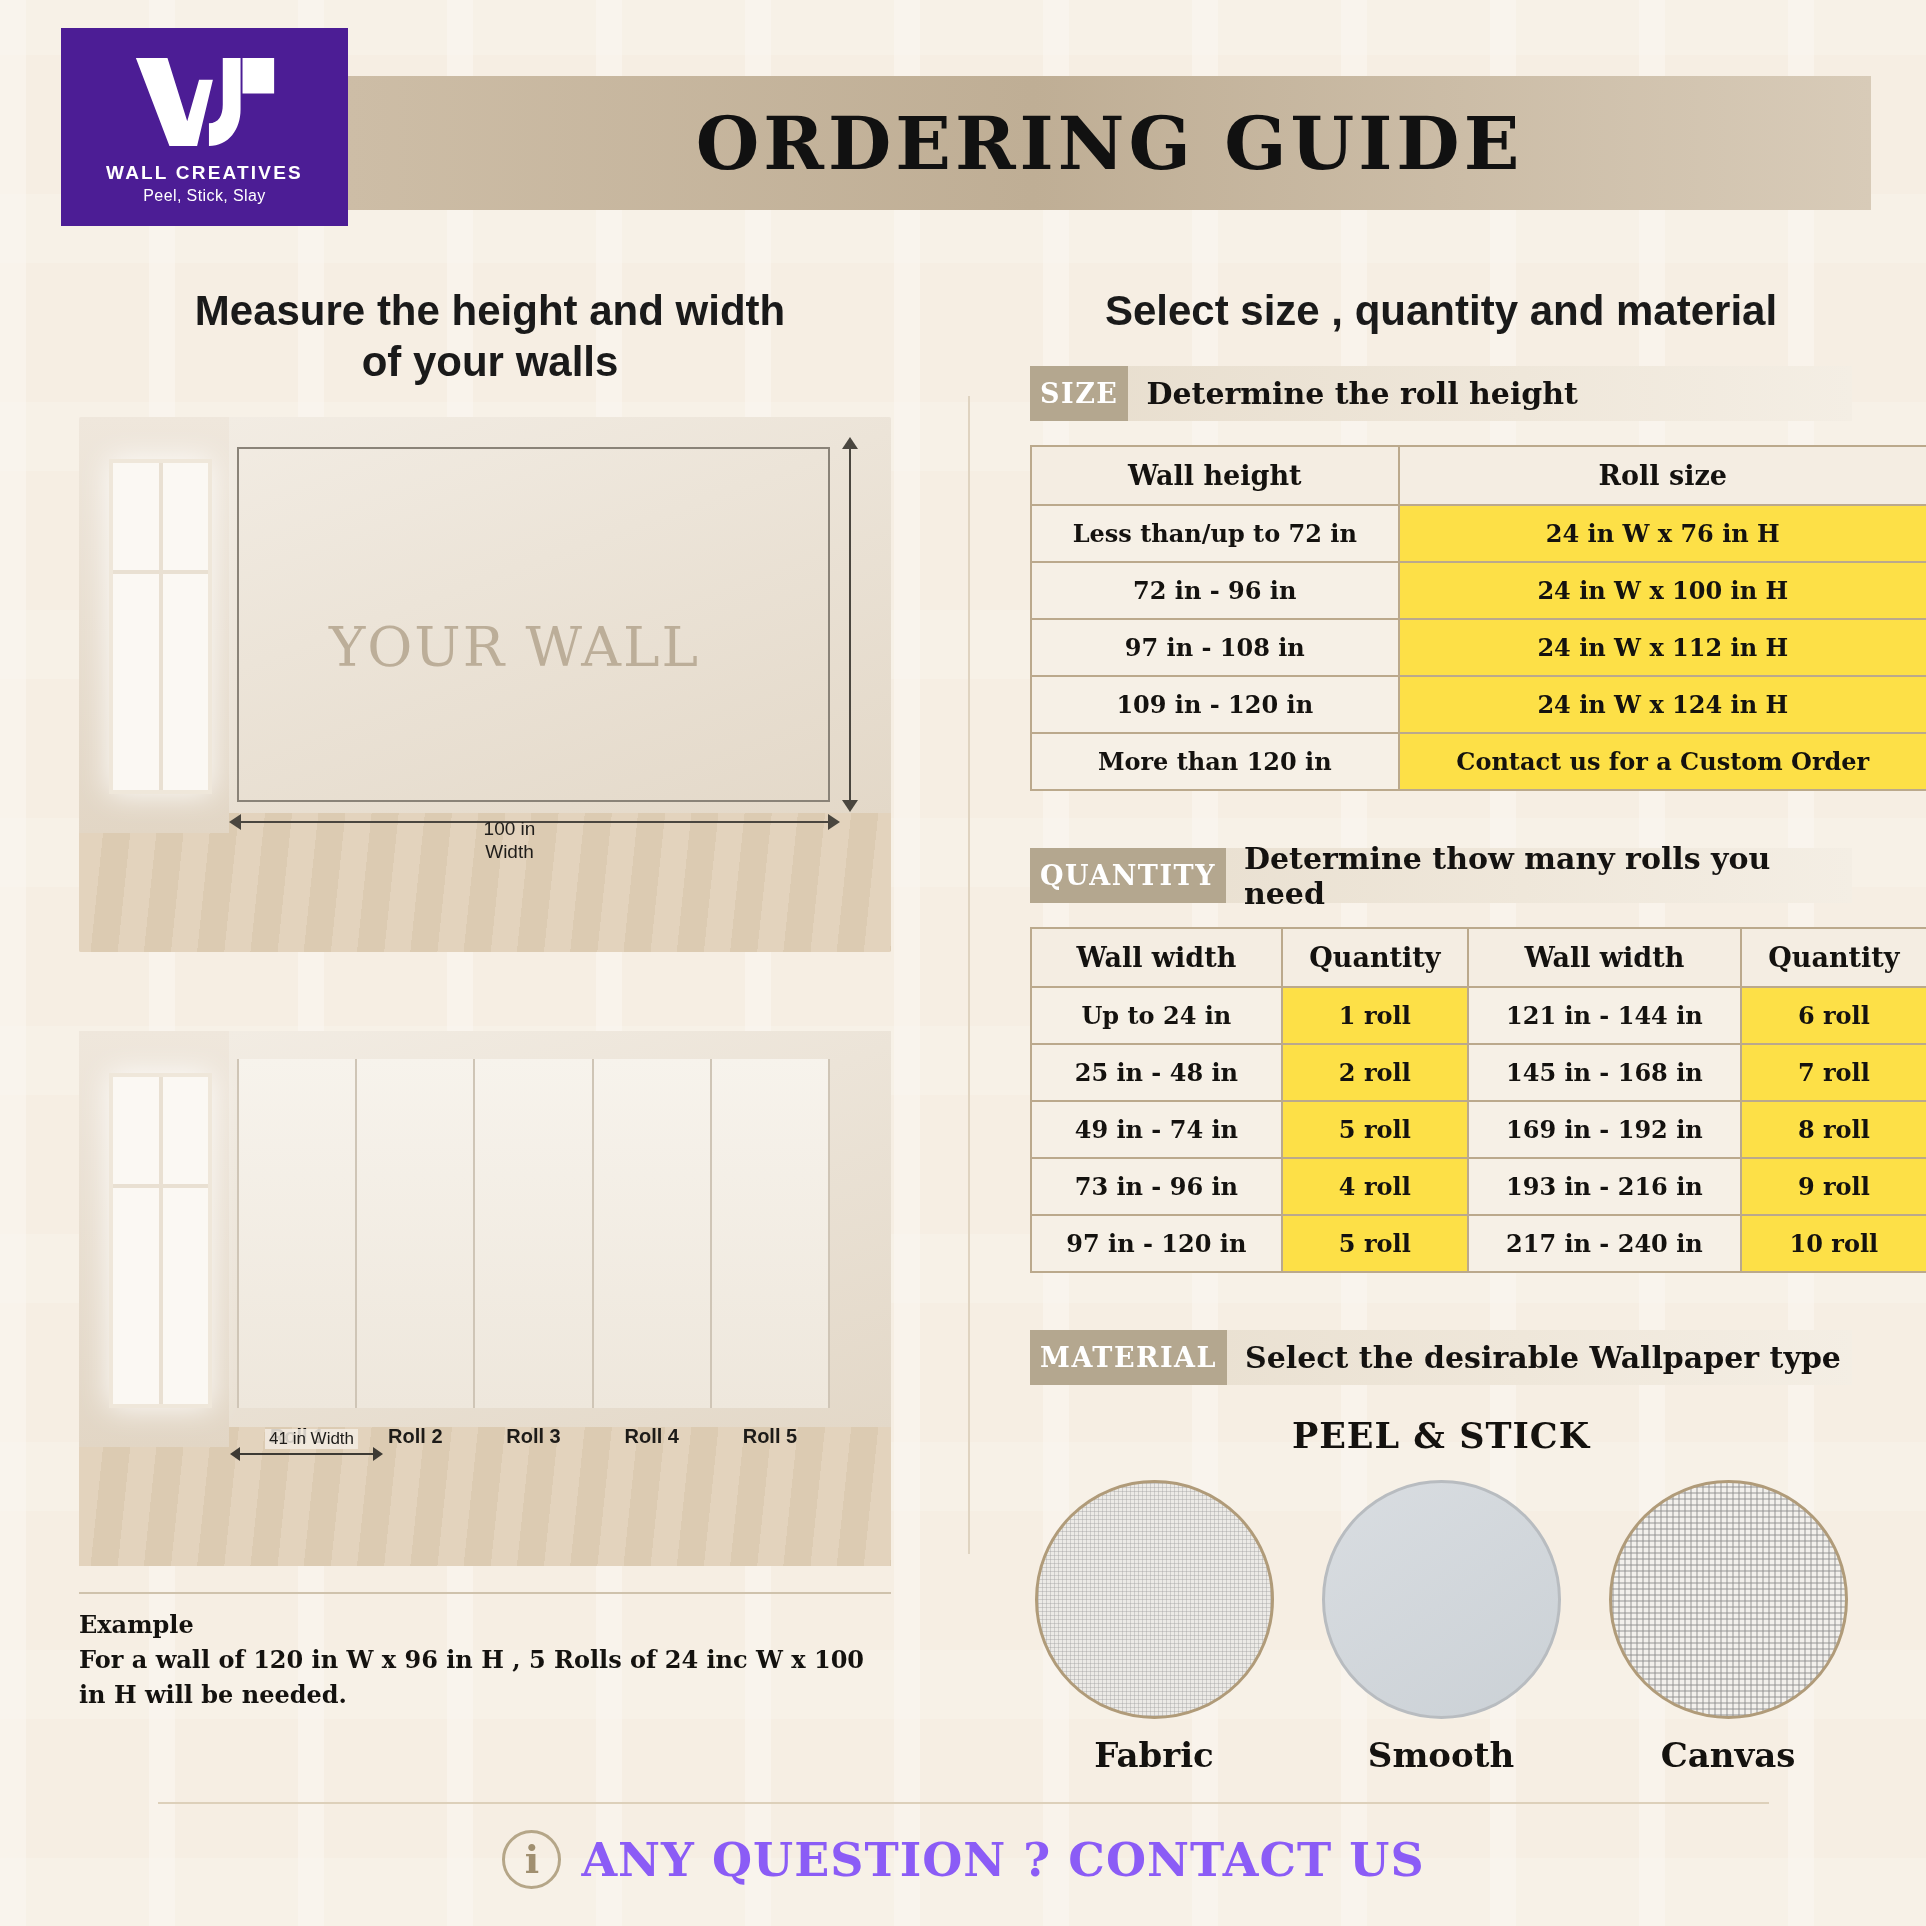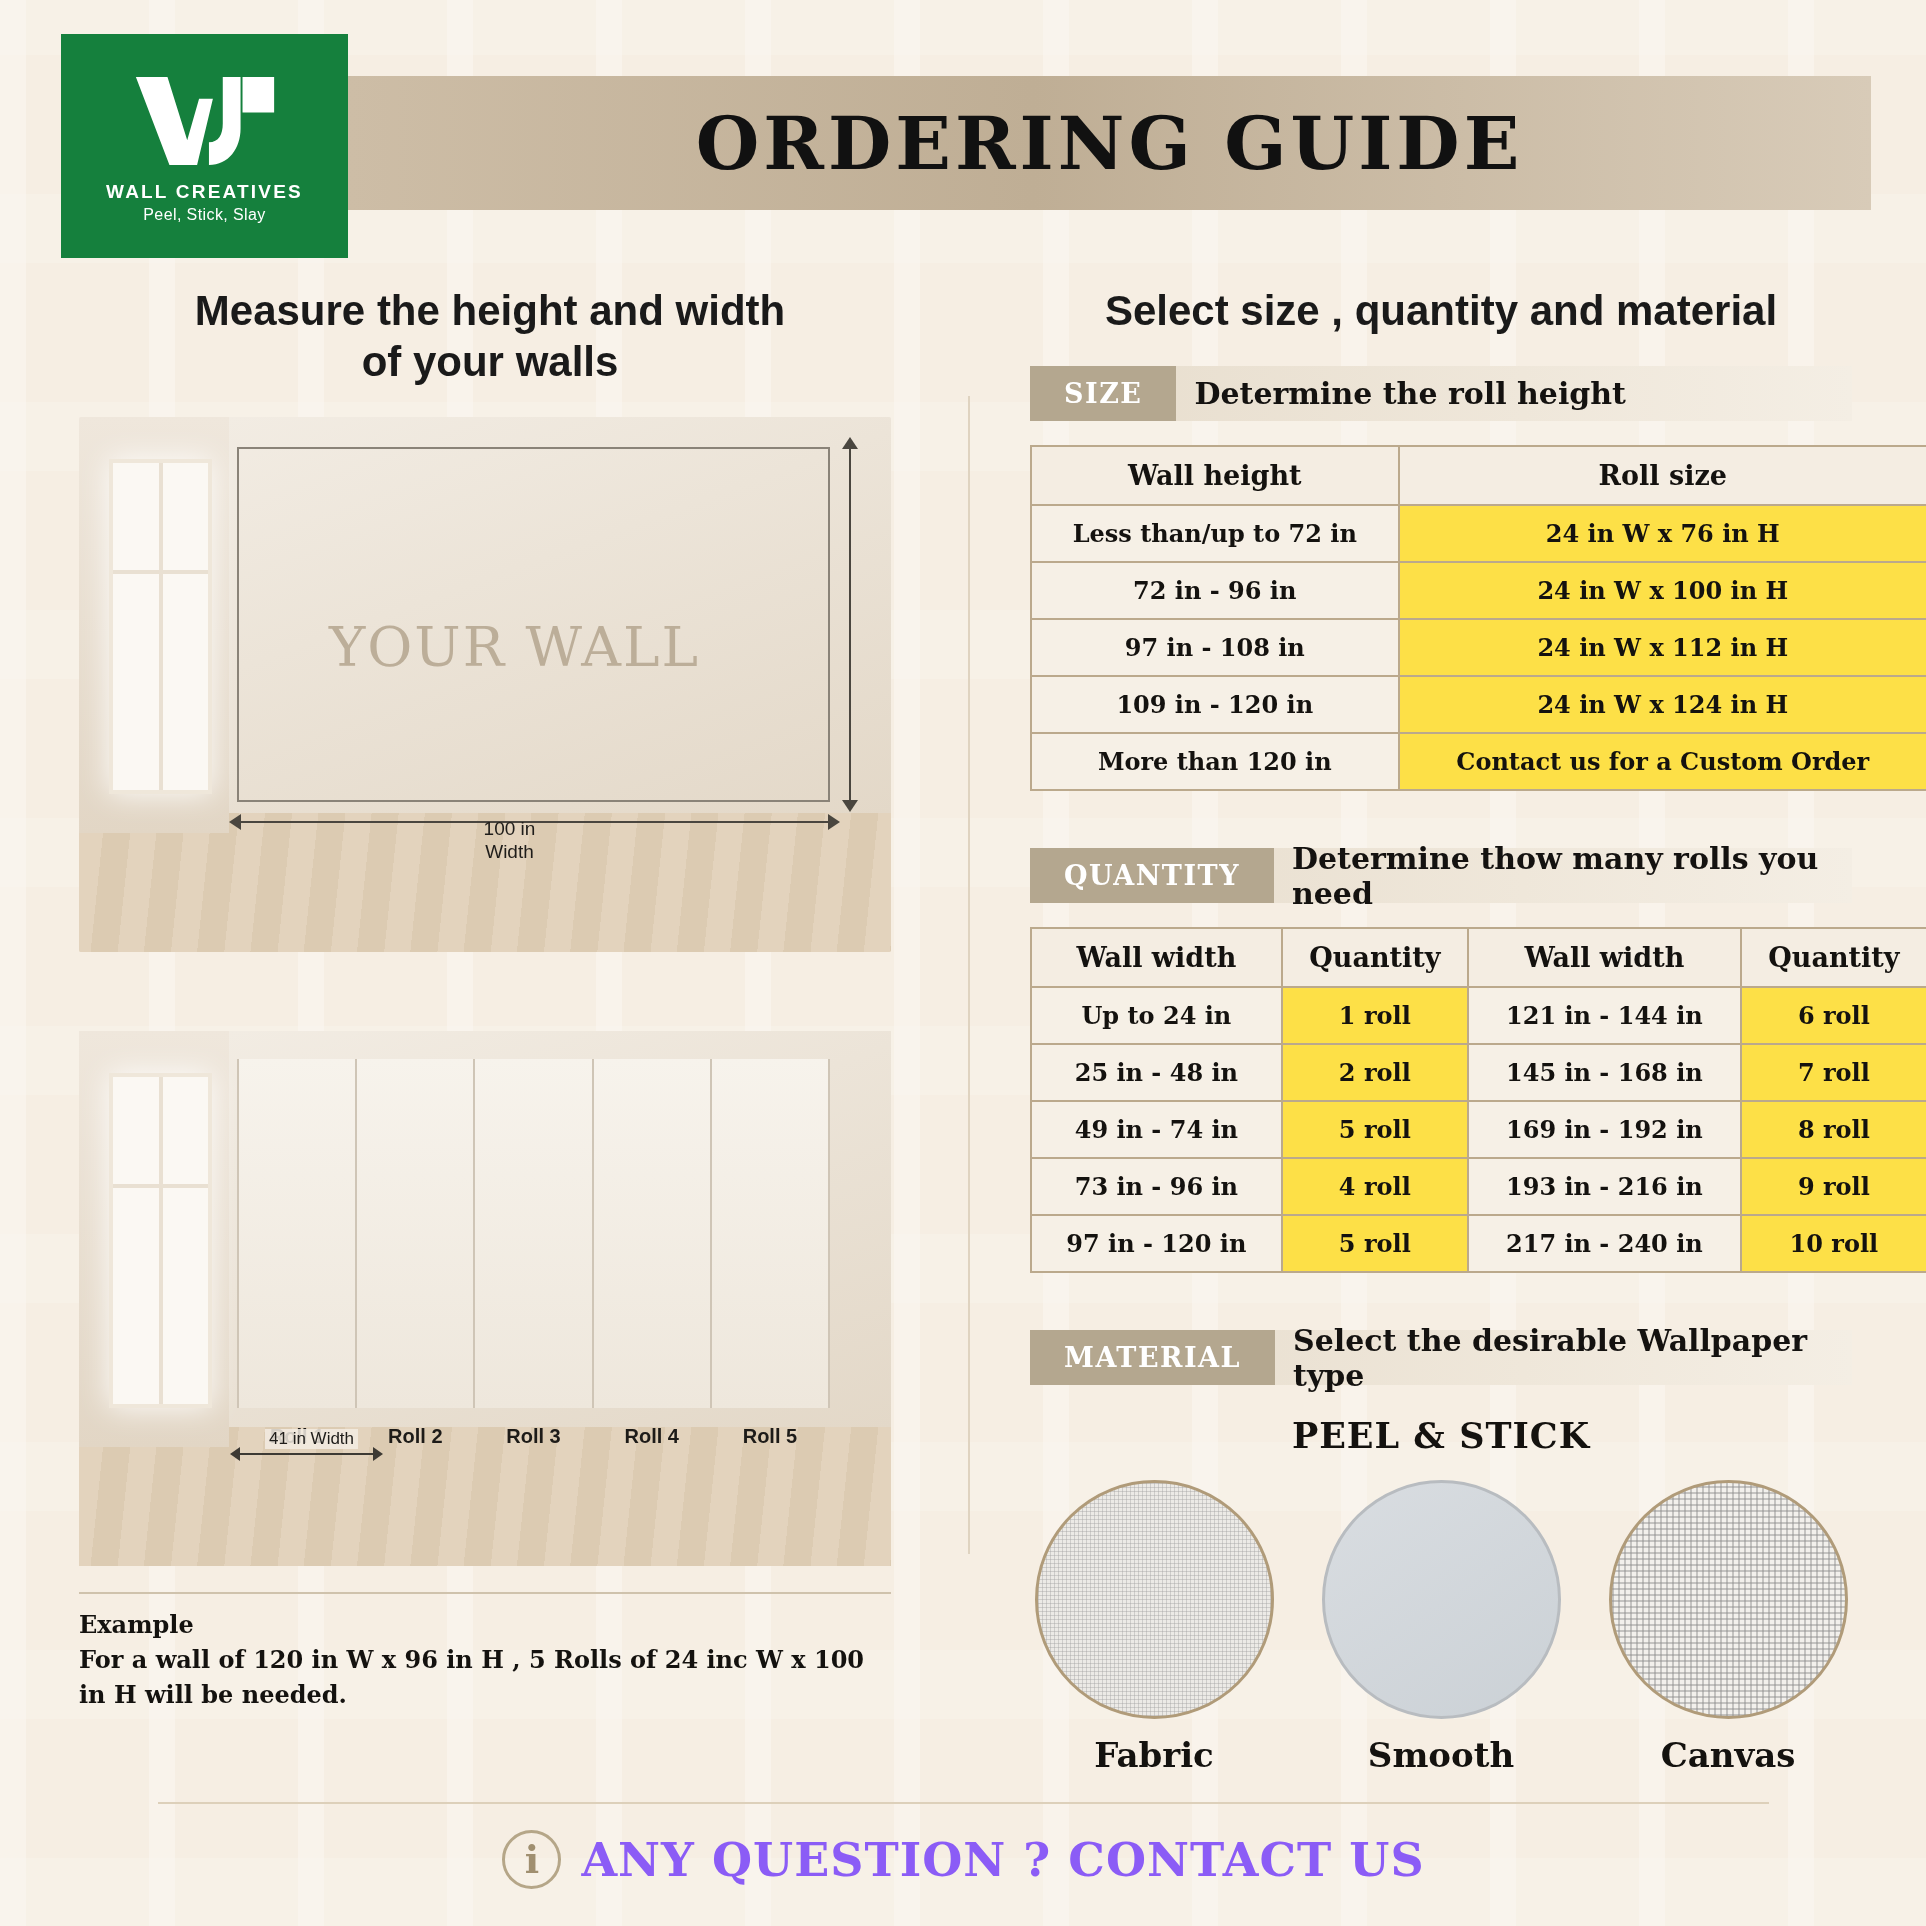--- a/index.html
+++ b/index.html
@@ -37,28 +37,27 @@
     left: 61px;
     top: 28px;
     width: 1810px;
     height: 198px;
   }
   .logo-box {
     position: absolute;
     left: 0;
     top: 0;
     width: 287px;
-    height: 224px;
-    background: #15803d;
+    height: 198px;
+    background: #4c1d95;
     color: #fff;
     display: flex;
     flex-direction: column;
     align-items: center;
     justify-content: center;
-    margin-top: 6px;
   }
   .logo-mark {
     width: 158px;
     height: 104px;
     display: block;
   }
   .logo-name {
     font-size: 19px;
     letter-spacing: 2.2px;
     font-weight: bold;
@@ -278,21 +277,21 @@
   .section-tag {
     background: #b6a governor;
     background: #b4a78f;
     color: #fff;
     font-family: "DejaVu Serif", serif;
     font-size: 27px;
     font-weight: bold;
     letter-spacing: 1.5px;
     display: flex;
     align-items: center;
-    padding: 0 34px;
+    padding: 0 10px;
   }
   .section-desc {
     flex: 1;
     display: flex;
     align-items: center;
     padding-left: 18px;
     font-family: "DejaVu Serif", serif;
     font-size: 30px;
     font-weight: bold;
     color: #141210;

